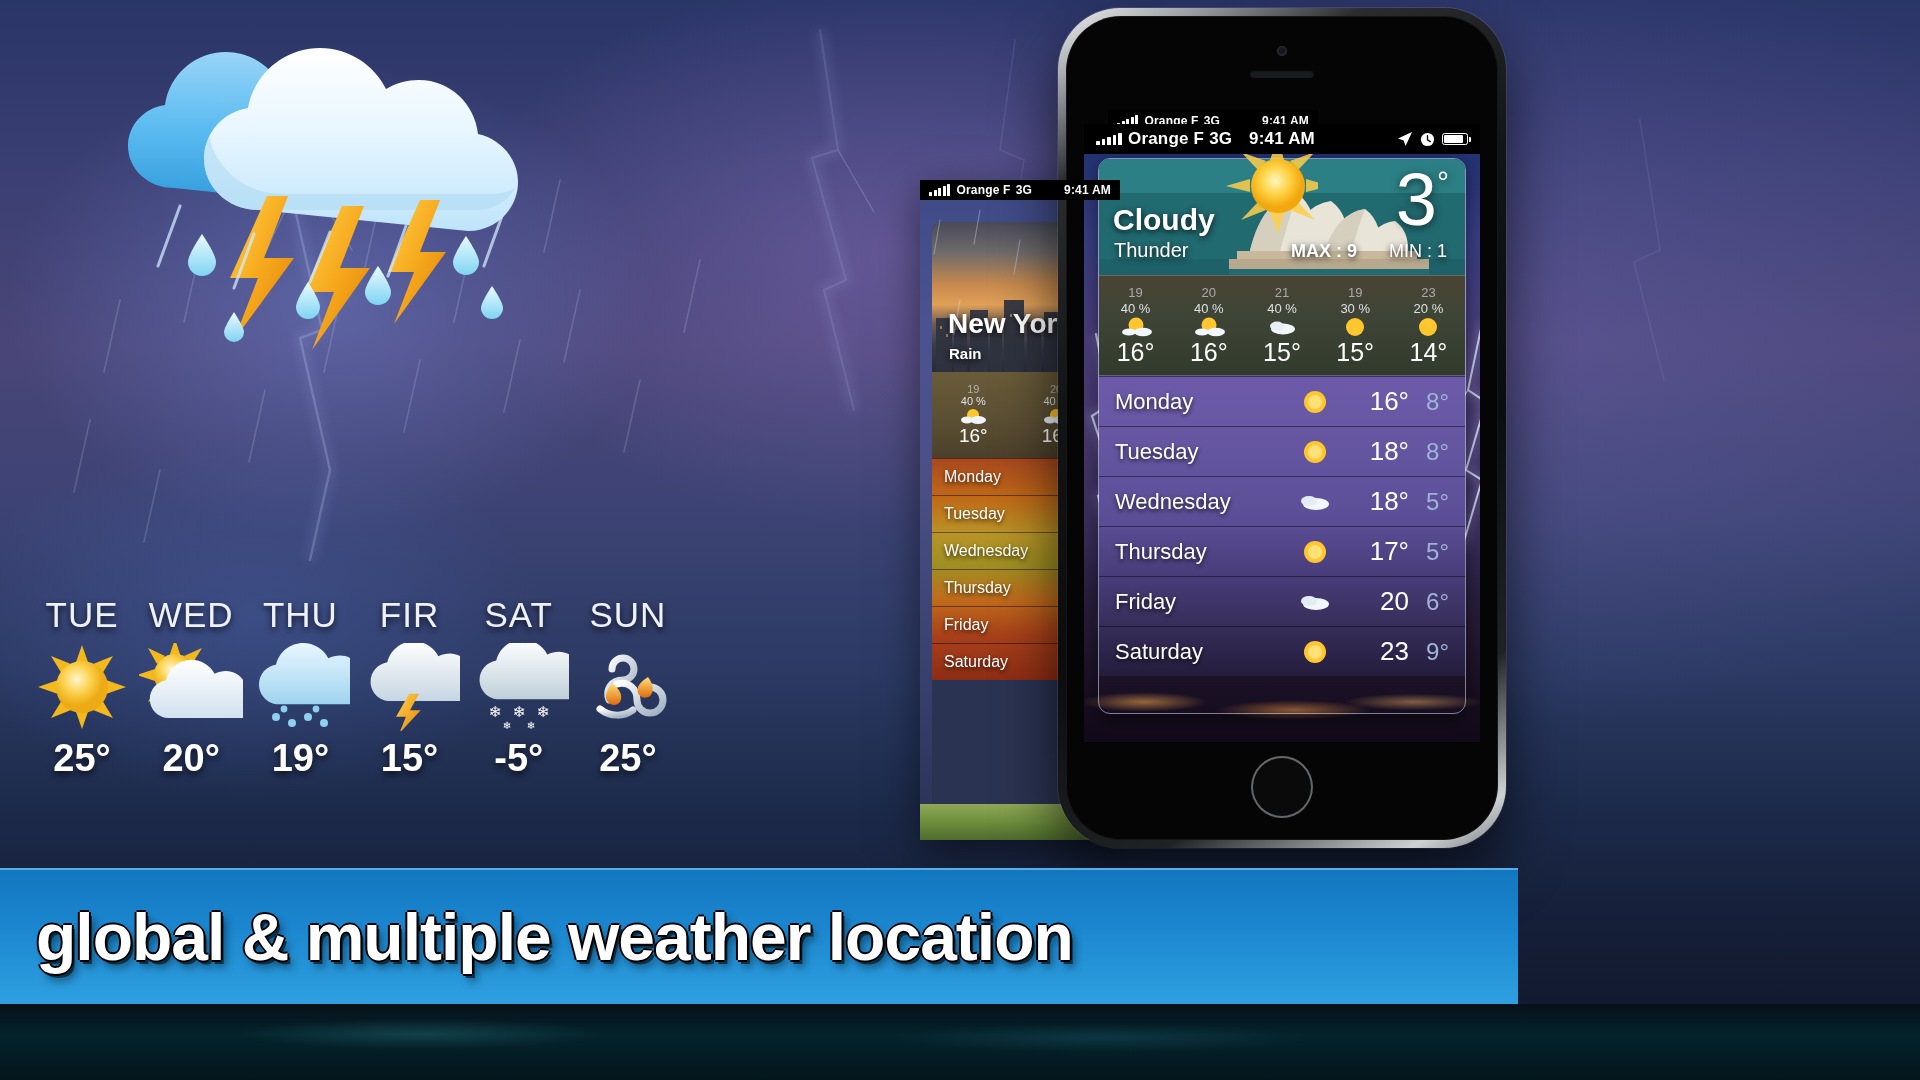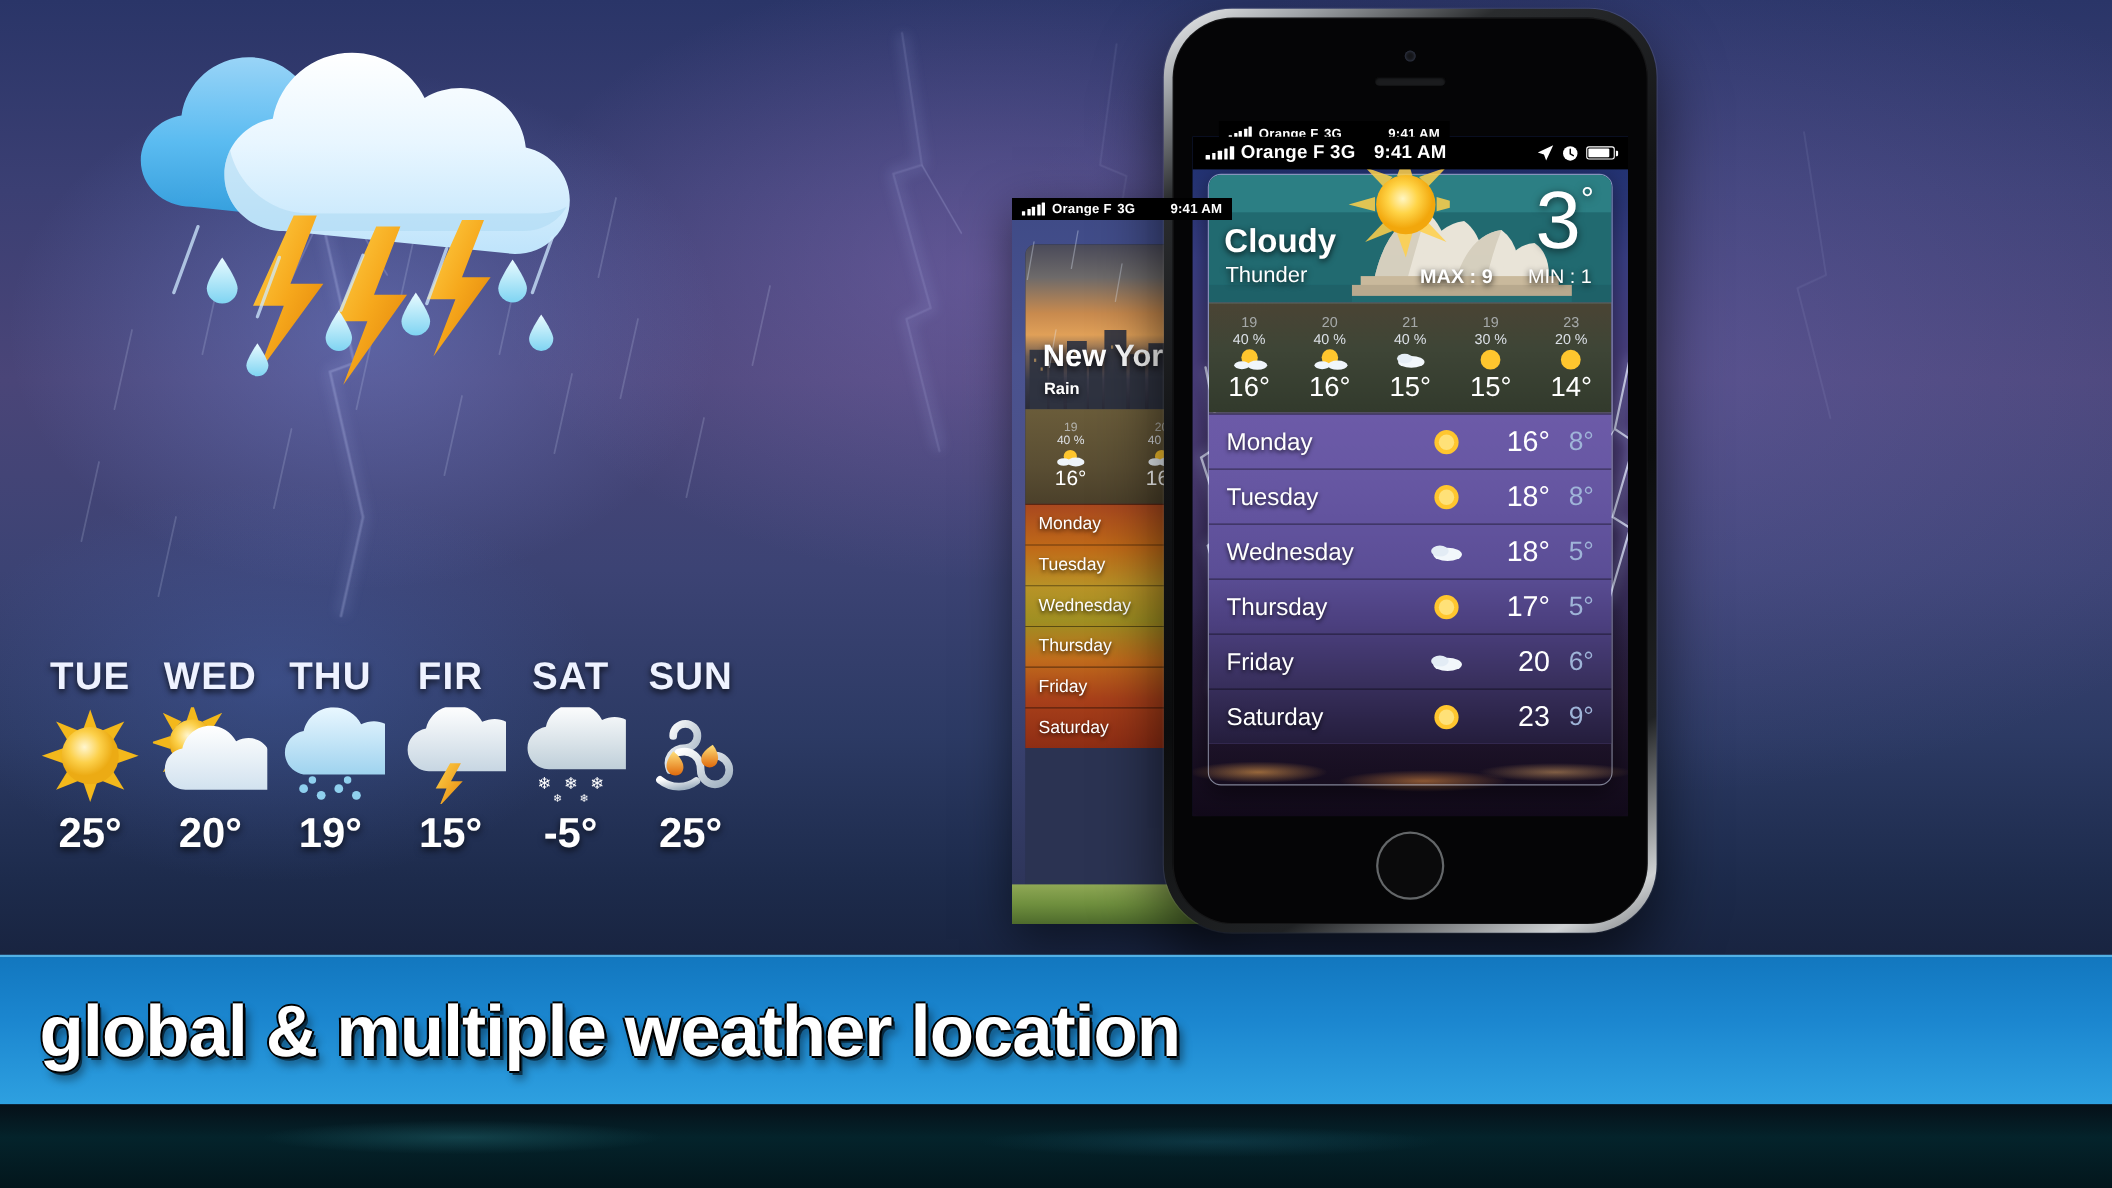--- a/index.html
+++ b/index.html
@@ -31,32 +31,32 @@
     text-shadow:0 3px 8px rgba(0,0,0,.65);
   }
 
   
   .hero-days {
     position:absolute; left:30px; top:595px; width:650px;
     display:flex; justify-content:space-between; align-items:flex-start;
   }
   .hd-col { width:104px; display:flex; flex-direction:column; align-items:center; }
   .hd-name {
-    color:#eef2ff; font-size:35px; letter-spacing:1px; font-weight:700;
+    color:#eef2ff; font-size:35px; letter-spacing:1px; font-weight:400;
     text-shadow:0 3px 6px rgba(0,0,0,.75); margin-bottom:6px;
   }
   .hd-icon { height:92px; display:flex; align-items:center; justify-content:center; }
   .hd-temp {
     color:#fff; font-size:38px; font-weight:700; margin-top:4px;
     text-shadow:0 3px 7px rgba(0,0,0,.7);
   }
 
   
   .banner {
-    position:absolute; left:0; top:868px; width:1920px; height:136px;
+    position:absolute; left:0; top:868px; width:1518px; height:136px;
     background:linear-gradient(180deg,#1277bf 0%,#1b86cf 42%,#2ea0e0 100%);
     border-top:2px solid rgba(255,255,255,.18);
     display:flex; align-items:center;
   }
   .banner-text {
     color:#fff; font-size:66px; font-weight:700; letter-spacing:-1px;
     margin-left:36px; white-space:nowrap;
     text-shadow: -2px 0 0 #000, 2px 0 0 #000, 0 -2px 0 #000, 0 2px 0 #000,
                  3px 4px 0 rgba(0,0,0,.55), 5px 7px 9px rgba(0,0,0,.45);
   }

